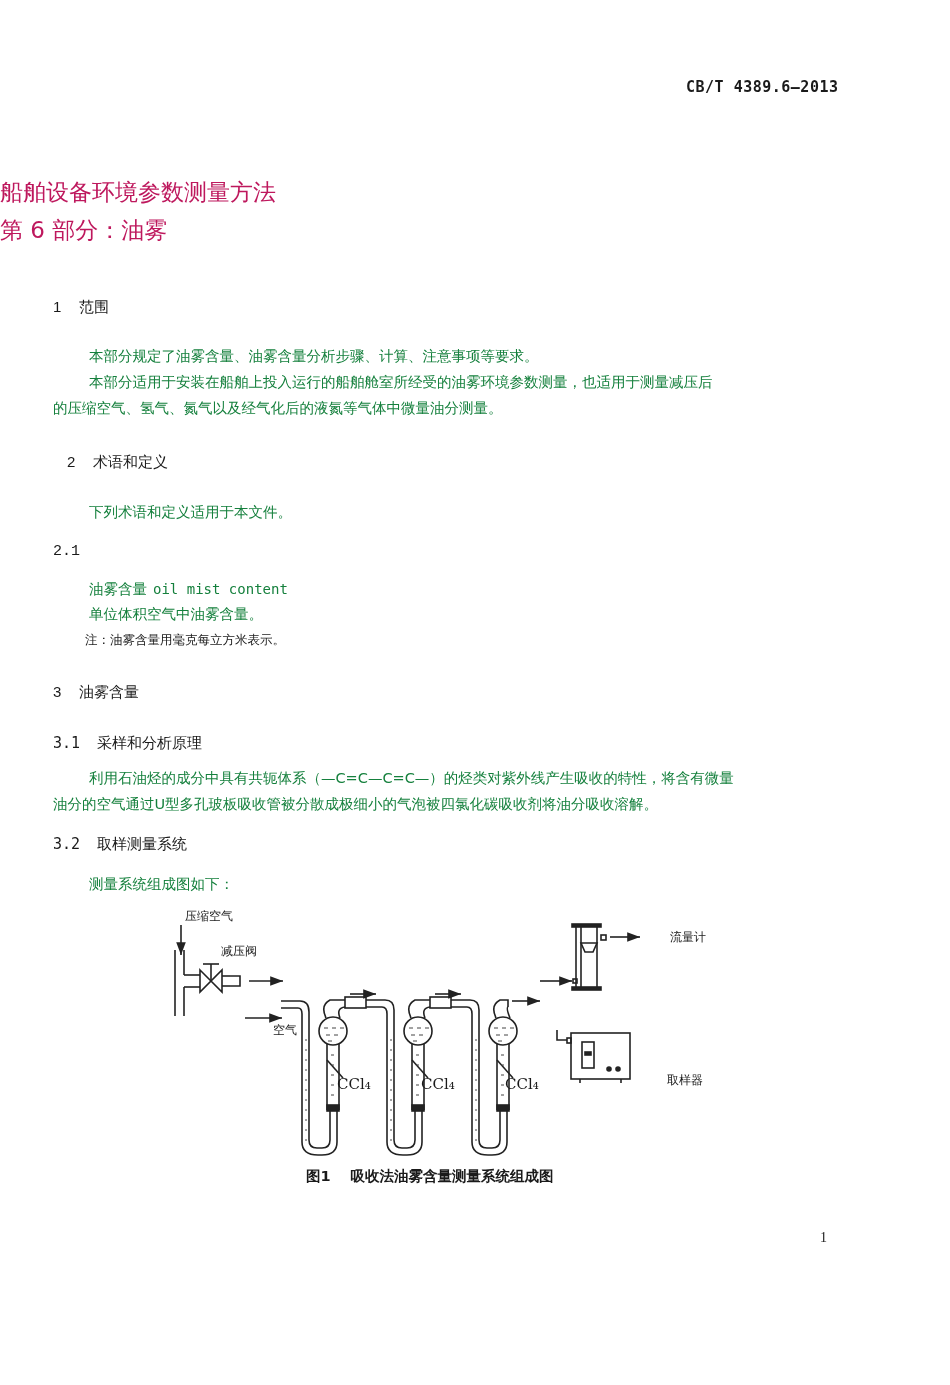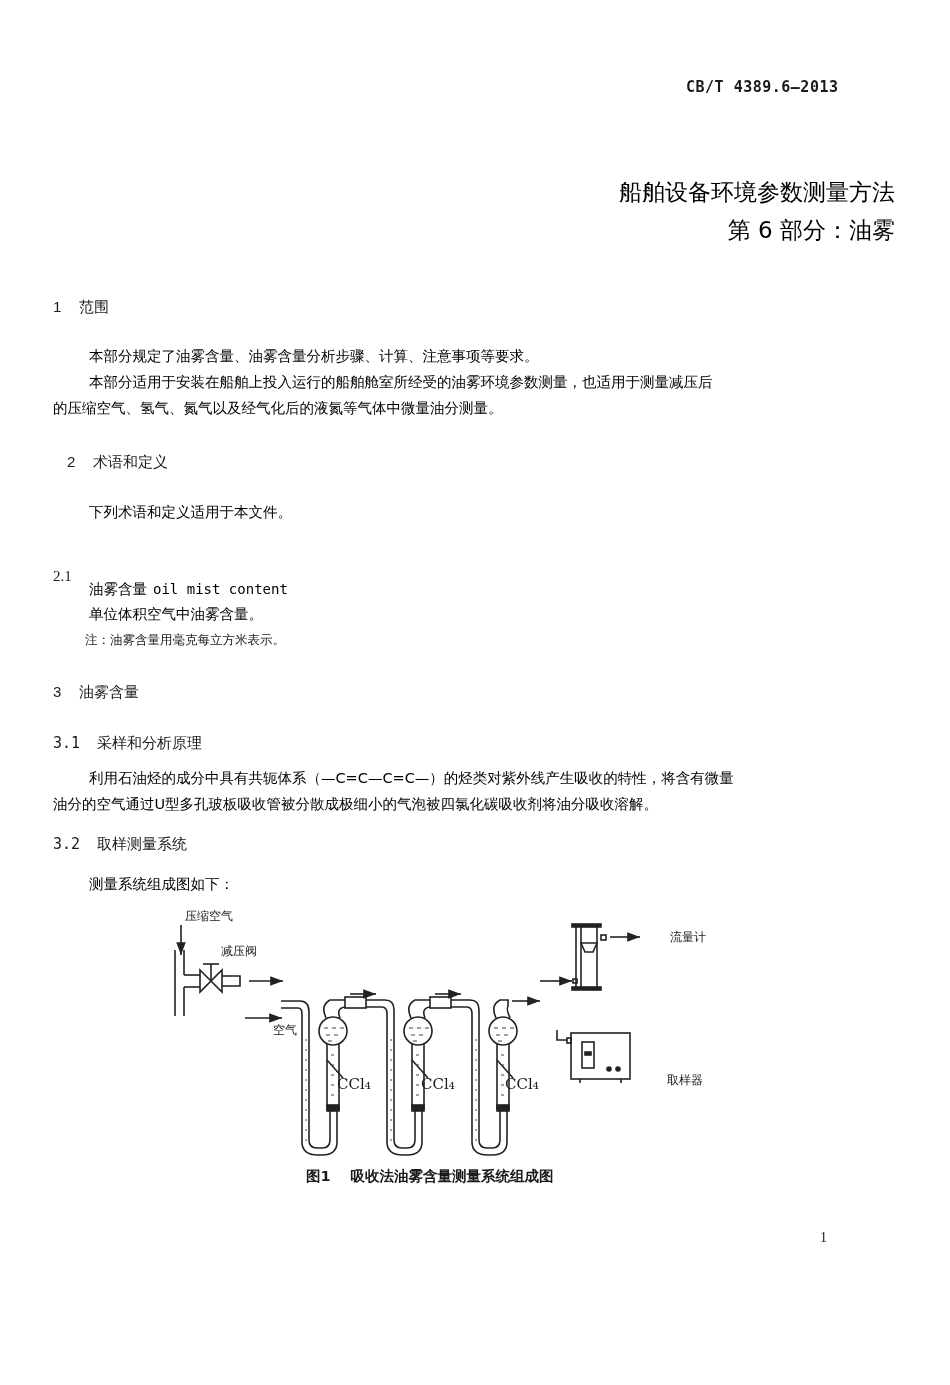--- a/index.html
+++ b/index.html
@@ -7,28 +7,28 @@
       width: 950px; height: 1385px; position: relative; overflow: hidden;
       font-family: "DejaVu Sans", "Liberation Sans", sans-serif;
       color: #1a1a1a;
     }
     .abs { position: absolute; white-space: nowrap; }
     .std-code {
       left: 686px; top: 78px; font-size: 15px; letter-spacing: 0.5px;
       font-family: "DejaVu Sans Mono", "Liberation Mono", monospace; font-weight: bold;
     }
     .title {
-      left: 0; width: 895px; text-align: right; font-size: 23px; color: #000000;
+      left: 0; width: 895px; text-align: left; font-size: 23px; color: #be185d;
     }
     .title1 { top: 177px; }
     .title2 { top: 215px; }
     .h1 { font-size: 15px; }
     .h1 .num { display: inline-block; width: 26px; font-family: "Liberation Sans", sans-serif; }
     .h2 .num { display: inline-block; width: 44px; font-family: "DejaVu Sans Mono", monospace; }
-    .para { font-size: 14.5px; color: #000000; }
+    .para { font-size: 14.5px; color: #15803d; }
     .note { font-size: 12.5px; }
     .term-en { font-family: "DejaVu Sans Mono", "Liberation Mono", monospace; font-size: 14px; margin-left: 6px; }
     .caption { font-size: 14.5px; font-weight: bold; }
     .caption .fig-no { margin-right: 20px; }
     .diag-label { font-size: 12px; margin-left: 28px; }
     .ccl { font-family: "DejaVu Serif", "Liberation Serif", serif; font-size: 15px; }
     svg { position: absolute; left: 0; top: 0; }
   </style>
 </head>
 <body>
@@ -42,21 +42,21 @@
   <span class="num">1</span><span>范围</span>
 </div>
 <div class="abs para" style="left:89px; top:347px;">本部分规定了油雾含量、油雾含量分析步骤、计算、注意事项等要求。</div>
 <div class="abs para" style="left:89px; top:373px;">本部分适用于安装在船舶上投入运行的船舶舱室所经受的油雾环境参数测量，也适用于测量减压后</div>
 <div class="abs para" style="left:53px; top:399px;text-align:center;">的压缩空气、氢气、氮气以及经气化后的液氮等气体中微量油分测量。</div>
 
 <div class="abs h1" style="left:67px; top:453px;">
   <span class="num">2</span><span>术语和定义</span>
 </div>
 <div class="abs para" style="left:89px; top:503px;">下列术语和定义适用于本文件。</div>
-<div class="abs h1" style="left:53px; top:543px; font-family:Liberation Serif, serif;margin-top:25px;">2.1</div>
+<div class="abs h1" style="left:53px; top:543px; font-family:Liberation Mono, monospace;">2.1</div>
 <div class="abs para" style="left:89px; top:580px;">
   <span>油雾含量</span><span class="term-en">oil mist content</span>
 </div>
 <div class="abs para" style="left:89px; top:605px;">单位体积空气中油雾含量。</div>
 <div class="abs note" style="left:85px; top:632px;">注：油雾含量用毫克每立方米表示。</div>
 
 <div class="abs h1" style="left:53px; top:683px;">
   <span class="num">3</span><span>油雾含量</span>
 </div>
 <div class="abs h1 h2" style="left:53px; top:734px;">

